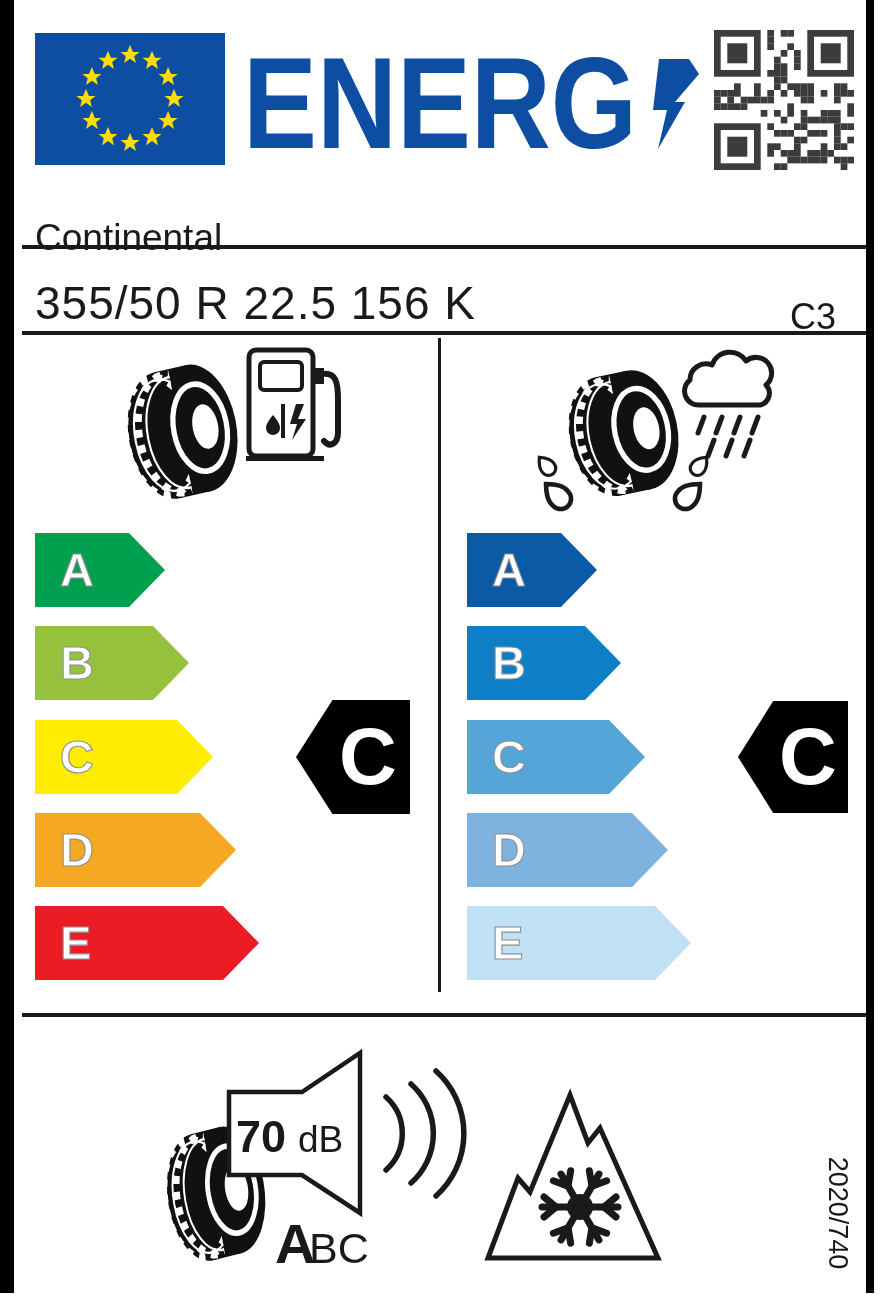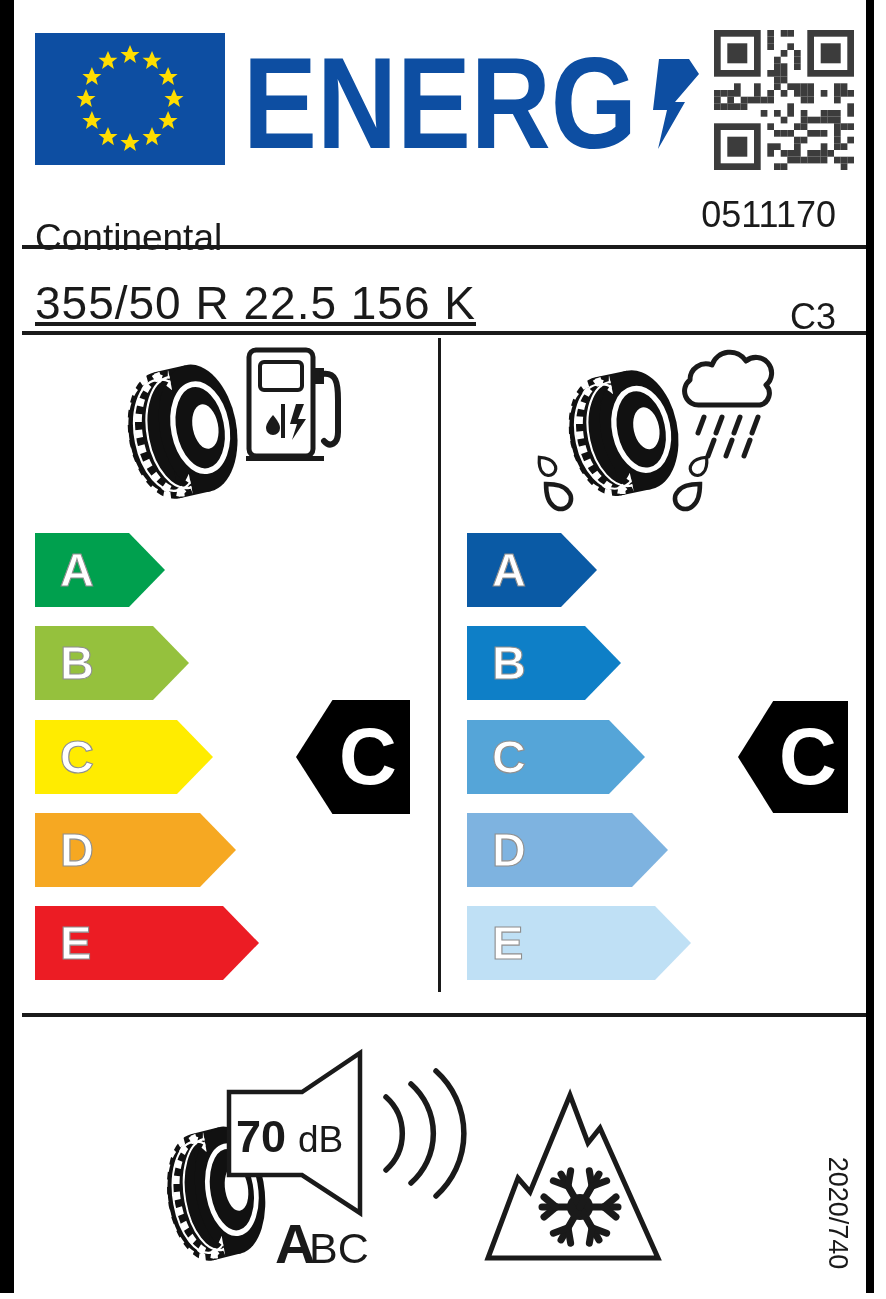--- a/index.html
+++ b/index.html
@@ -6,21 +6,21 @@
   .label{position:relative;width:874px;height:1299px;background:#fff;overflow:hidden;
          font-family:"Liberation Sans","DejaVu Sans",sans-serif;color:#1a1a1a;}
   .abs{position:absolute;}
   .border-bar{position:absolute;top:0;height:1293px;background:#000;}
   .border-bar.left{left:0;width:14px;}
   .border-bar.right{left:866px;width:20px;}
   .hline{position:absolute;left:22px;width:844px;height:4px;background:#1a1a1a;}
   .vline{position:absolute;left:438px;top:338px;width:3px;height:654px;background:#1a1a1a;}
   .brand{left:35px;top:185px;font-size:37px;font-weight:normal;margin-top:32px;}
   .article{right:38px;top:194px;font-size:36px;font-weight:400;}
-  .tsize{left:35px;top:276px;font-size:46px;font-weight:400;letter-spacing:1px;text-decoration:underline;}
+  .tsize{left:35px;top:276px;font-size:46px;font-weight:400;letter-spacing:1px;}
   .tclass{right:38px;top:296px;font-size:36px;}
   .arrow{position:absolute;height:74px;display:flex;align-items:center;
          clip-path:polygon(0 0,calc(100% - 36px) 0,100% 50%,calc(100% - 36px) 100%,0 100%);
          filter:drop-shadow(0 0 1px #777);}
   .grade-letter{font-size:47px;font-weight:bold;color:#fff;margin-left:25px;line-height:74px;
                 -webkit-text-stroke:1.1px #8f8f8f;}
   .indicator{position:absolute;background:#000;display:flex;align-items:center;justify-content:center;
              clip-path:polygon(32% 0,100% 0,100% 100%,32% 100%,0 50%);}
   .indicator .rating-letter{font-size:80px;font-weight:bold;color:#fff;margin-left:30px;}
   .reg{position:absolute;left:774px;top:1198px;width:128px;height:30px;font-size:27px;
@@ -209,21 +209,20 @@
       <rect x="93.3" y="0" width="46.7" height="46.7"></rect>
         <rect x="100" y="6.7" width="33.3" height="33.3" fill="#fff"></rect>
         <rect x="106.7" y="13.3" width="20" height="20" style="fill: rgb(60, 60, 60);"></rect>
       <rect x="0" y="93.3" width="46.7" height="46.7"></rect>
         <rect x="6.7" y="100" width="33.3" height="33.3" fill="#fff"></rect>
         <rect x="13.3" y="106.7" width="20" height="20" style="fill: rgb(60, 60, 60);"></rect>
     </g>
   </svg>
 
   <div class="abs brand">Continental</div>
-  <div class="abs article">0511170</div>
   <div class="hline" style="top:245px"></div>
   <div class="abs tsize">355/50 R 22.5 156 K</div>
   <div class="abs tclass">C3</div>
   <div class="hline" style="top:331px"></div>
   <div class="vline"></div>
 
   <div>
     <svg class="abs" style="left:118px;top:356px" width="130" height="150" viewBox="0 0 130 150">
       <use href="#tire" transform="translate(2,2) scale(1.06,1.13)"></use>
     </svg>

